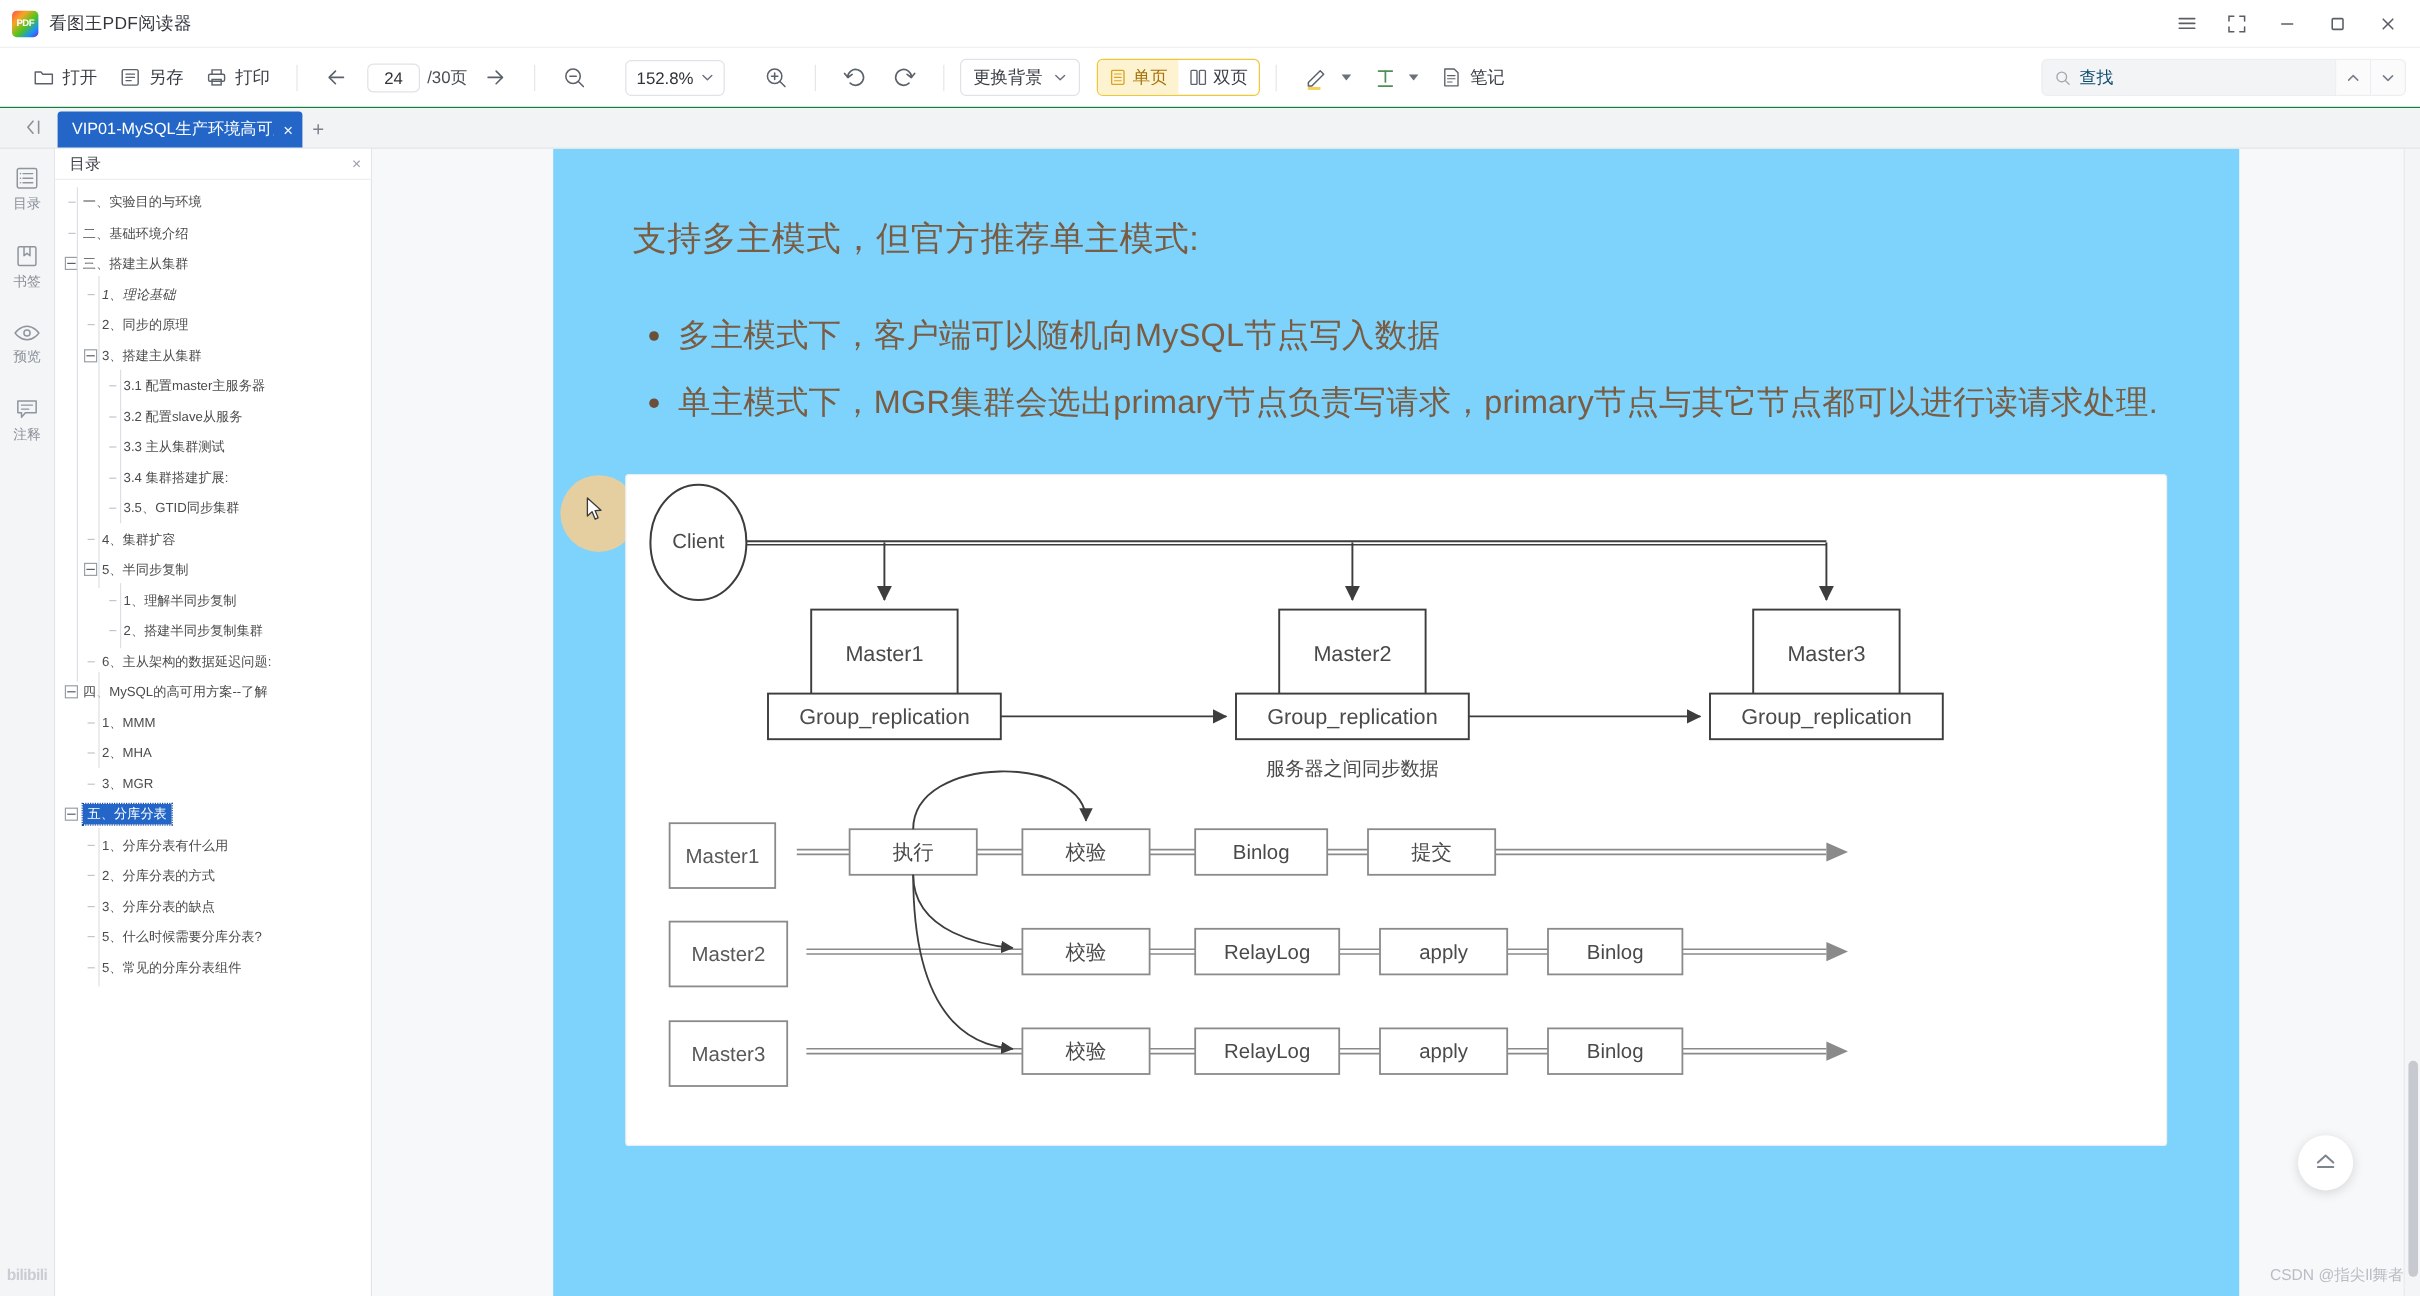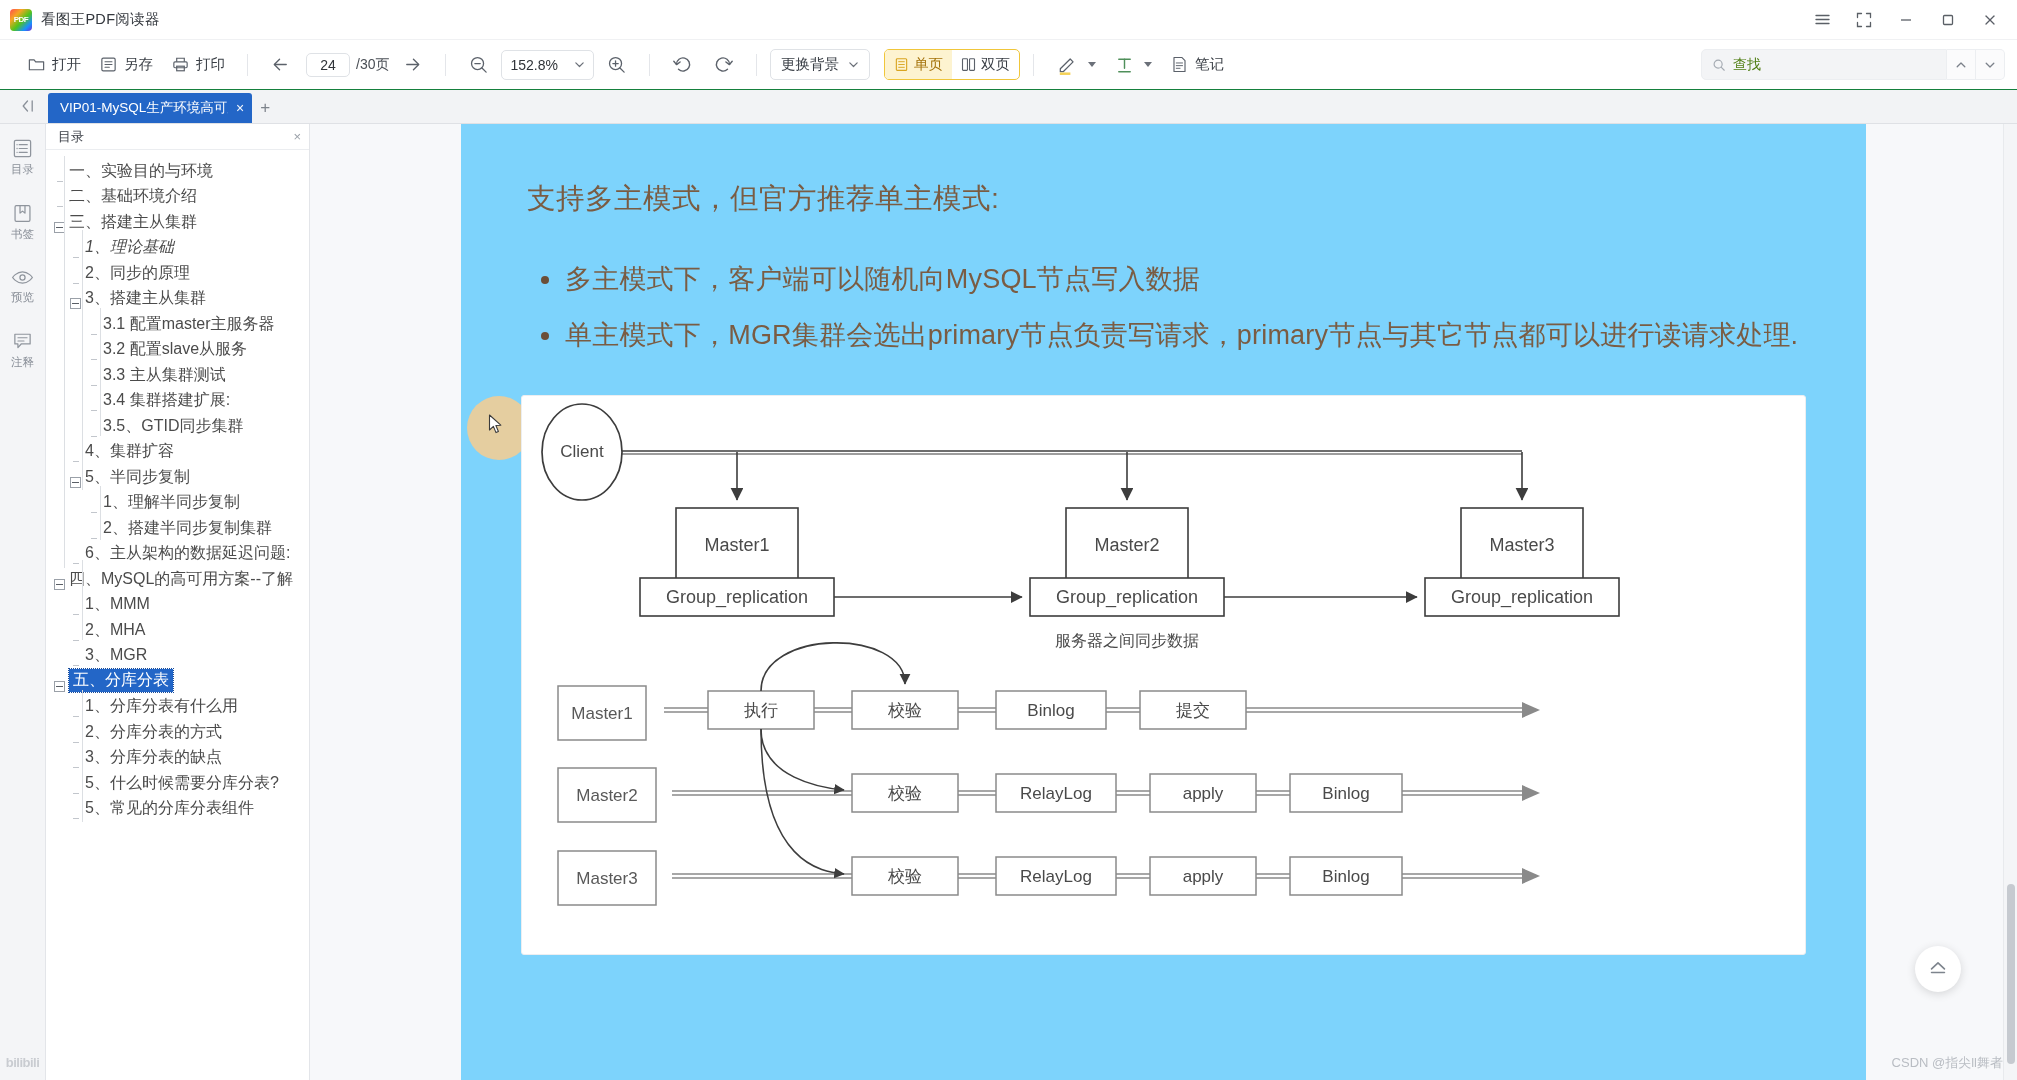--- a/index.html
+++ b/index.html
@@ -86,23 +86,23 @@
     display: flex; align-items: center; justify-content: center;
     font-size: 14px; color: #303439;
     margin: 0 6px;
   }
   .page-total { font-size: 14px; color: #4a4f56; margin-right: 4px; }
   .zoom-box {
     min-width: 82px; height: 30px;
     border: 1px solid #dfe2e6; border-radius: 5px;
     background: #fff;
     display: flex; align-items: center; justify-content: center;
-    gap: 16px; padding: 0 8px;
+    gap: 6px; padding: 0 8px;
     font-size: 14px; color: #303439;
-    margin: 0 3px;
+    margin: 0 23px;
   }
   .bg-box {
     height: 31px; border: 1px solid #dfe2e6; border-radius: 5px;
     background: #fff;
     display: flex; align-items: center; gap: 9px; padding: 0 10px;
     font-size: 14.5px; color: #3a3f46;
   }
   .pagemode {
     display: flex; align-items: center;
     border: 1px solid #f0c63a; border-radius: 5px;
@@ -115,21 +115,21 @@
     font-size: 14.5px; color: #3a3f46;
   }
   .pagemode .pm.active { background: #fdf3d0; color: #a5730b; }
   .caret { width: 0; height: 0; border-left: 4px solid transparent; border-right: 4px solid transparent; border-top: 5px solid #6b7079; }
   .search-wrap { display: flex; align-items: center; margin-left: auto; }
   .search-box {
     width: 246px; height: 31px;
     background: #f3f4f6;
     border: 1px solid #eceef1; border-radius: 5px 0 0 5px;
     display: flex; align-items: center; gap: 7px; padding: 0 10px;
-    color: #4d7c0f; font-size: 14px;
+    color: #0c4a6e; font-size: 14px;
   }
   .nav-btn {
     width: 29px; height: 31px;
     border: 1px solid #eceef1; border-left: none;
     background: #fbfbfc;
     display: flex; align-items: center; justify-content: center;
     color: #7b818a;
   }
   .nav-btn:last-child { border-radius: 0 5px 5px 0; }
 
@@ -211,22 +211,22 @@
     background: #fff;
   }
   .toc-head .x { margin-left: auto; color: #9aa0a8; font-size: 13px; }
   .toc-list {
     flex: 1; overflow: hidden;
     padding: 6px 0 0 0;
     position: relative;
   }
   .toc-row {
     height: 25.5px;
-    display: flex; align-items: flex-end;
-    font-size: 16px;
+    display: flex; align-items: center;
+    font-size: 11px;
     color: #4a4a4a;
     white-space: nowrap;
     position: relative;
   }
   .toc-row .twisty {
     width: 11px; height: 11px;
     border: 1px solid #9aa0a8;
     background: #fff;
     display: inline-flex; align-items: center; justify-content: center;
     font-size: 10px; line-height: 1; color: #555;

